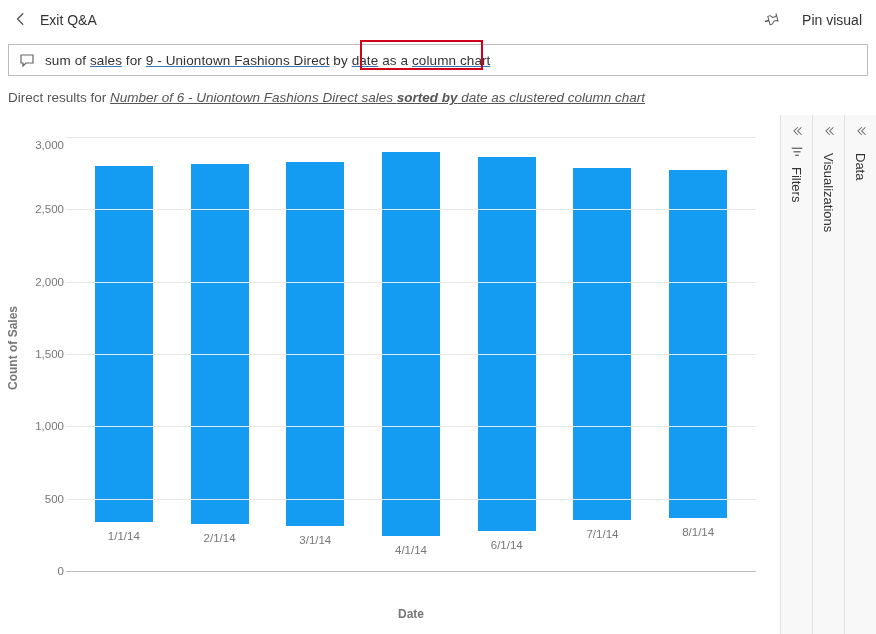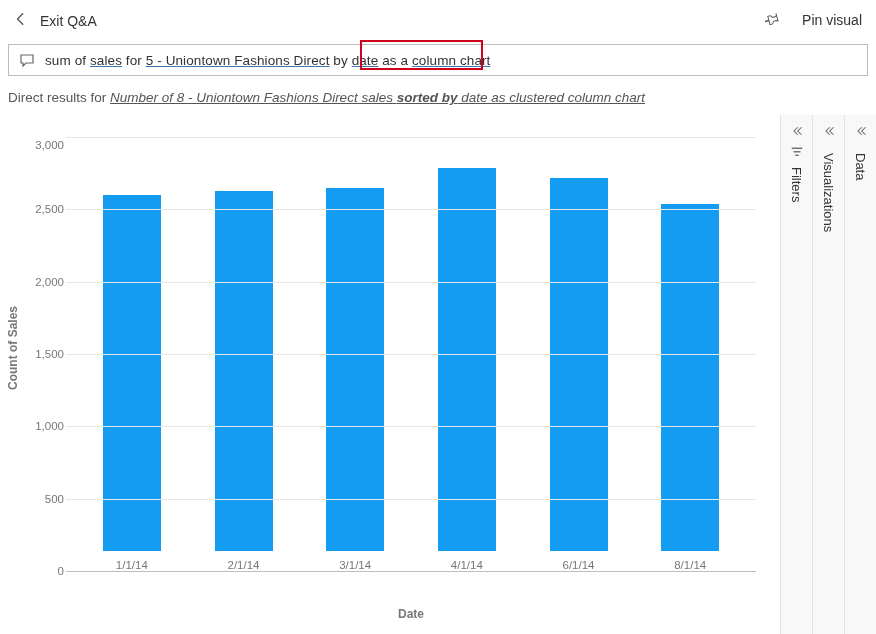--- a/index.html
+++ b/index.html
@@ -1,19 +1,19 @@
 <!DOCTYPE html>
 <html><head>
 <meta charset="utf-8">
 <style>
 * { box-sizing: border-box; margin: 0; padding: 0; }
 body { font-family: "Segoe UI", Arial, sans-serif; font-size: 13px; color: #333; background: #fff; width: 876px; height: 634px; overflow: hidden; }
 
 .header { display: flex; align-items: center; padding: 8px 14px; height: 40px; }
-.header-left { display: flex; align-items: flex-end; gap: 12px; }
+.header-left { display: flex; align-items: center; gap: 12px; }
 .header-right { display: flex; align-items: center; gap: 22px; margin-left: auto; cursor: pointer; }
 .chev-left { display: inline-block; }
 .exit-label { font-size: 14px; }
 .pin-label { font-size: 14px; }
 
 .query-row { padding: 4px 8px 6px 8px; }
 .query-box { border: 1px solid #bdbdbd; display: flex; align-items: center; padding: 6px 10px; gap: 10px; height: 32px;}
 .query-icon { flex: 0 0 auto; display:flex; }
 .query-text { flex: 1; font-size: 13.5px; letter-spacing: 0.1px; white-space: nowrap; overflow: hidden; }
 .query-text .u { text-decoration: underline; text-decoration-color: #3b78b8; color:#333; }
@@ -35,21 +35,21 @@
 
 
 .chart { position: relative; width: 760px; height: 500px; }
 .plot { position: absolute; left: 58px; top: 12px; right: 12px; bottom: 54px; }
 .yaxis-label2 { position:absolute; left:-4px; top:0; bottom:54px; width:18px; display:flex; align-items:center; justify-content:center; }
 .yaxis-label2 span{ transform: rotate(-90deg); font-size:12px; color:#777; font-weight:600; white-space:nowrap;}
 .xaxis-label { position: absolute; left: 58px; right: 12px; bottom: 4px; text-align: center; font-size: 12px; color:#777; font-weight:600;}
 .ytick { position: absolute; left: 22px; width: 34px; text-align: right; font-size: 11.5px; color: #777; transform: translateY(-50%); }
 .gridline { position:absolute; left:0; right:0; height:1px; background:#e7e7e7;}
 .axis-zero { position:absolute; left:0; right:0; height:1px; background:#bdbdbd; }
-.bars { position:absolute; inset:0; display:flex; align-items:flex-end; justify-content:space-around; padding: 0 10px;}
+.bars { position:absolute; inset:0; display:flex; align-items:center; justify-content:space-around; padding: 0 10px;}
 .bar-slot { flex:1; display:flex; flex-direction:column; align-items:center; }
 .bar { width: 58px; background:#139cf1; }
 .xtick { margin-top: 8px; font-size: 11.5px; color:#777; text-align:center;}
 </style>
 </head>
 <body>
 
 <div class="header">
   <div class="header-left">
     <span class="chev-left">
@@ -70,28 +70,28 @@
 </div>
 
 <div class="query-row" style="position:relative;">
   <div class="query-box">
     <span class="query-icon">
       <svg width="16" height="16" viewBox="0 0 16 16">
           <path d="M2 3h12v8H7l-3 3v-3H2z" fill="none" stroke="#666" stroke-width="1.2"></path>
         </svg>
     </span>
     <span class="query-text">
-      <span>sum of </span><span class="u">sales</span><span> for </span><span class="u">5 - Uniontown Fashions Direct</span><span> by </span><span class="u">date</span><span> as a </span><span class="u">column chart</span>
+      <span>sum of </span><span class="u">sales</span><span> for </span><span class="u">9 - Uniontown Fashions Direct</span><span> by </span><span class="u">date</span><span> as a </span><span class="u">column chart</span>
     </span>
   </div>
   <div class="highlight-box" style="left:360px; top:0px; width:123px; height:30px;"></div>
 </div>
 
 <div class="results-line">
-  <span>Direct results for </span><span class="u i"><span>Number of 8 - Uniontown Fashions Direct sales </span><span class="b">sorted by</span><span> date as clustered column chart</span></span>
+  <span>Direct results for </span><span class="u i"><span>Number of 6 - Uniontown Fashions Direct sales </span><span class="b">sorted by</span><span> date as clustered column chart</span></span>
 </div>
 
 <div class="main">
   <div class="chart-area">
     <div class="chart" id="chart">
       <div class="yaxis-label2">
           <span>Count of Sales</span>
         </div>
       <div class="plot" id="plot">
         <div class="bars" id="bars">
@@ -107,20 +107,24 @@
               <div class="bar" title="3/1/14: 2510" style="height: 363.113px;"></div>
               <div class="xtick">3/1/14</div>
             </div>
             <div class="bar-slot">
               <div class="bar" title="4/1/14: 2650" style="height: 383.367px;"></div>
               <div class="xtick">4/1/14</div>
             </div>
             <div class="bar-slot">
               <div class="bar" title="6/1/14: 2580" style="height: 373.24px;"></div>
               <div class="xtick">6/1/14</div>
+            </div>
+            <div class="bar-slot">
+              <div class="bar" title="7/1/14: 2440" style="height: 352.987px;"></div>
+              <div class="xtick">7/1/14</div>
             </div>
             <div class="bar-slot">
               <div class="bar" title="8/1/14: 2400" style="height: 347.2px;"></div>
               <div class="xtick">8/1/14</div>
             </div>
           </div>
       <div class="axis-zero" style="top: 434px;"></div>
           <div class="gridline" style="top: 361.667px;"></div>
           <div class="gridline" style="top: 289.333px;"></div>
           <div class="gridline" style="top: 217px;"></div>

